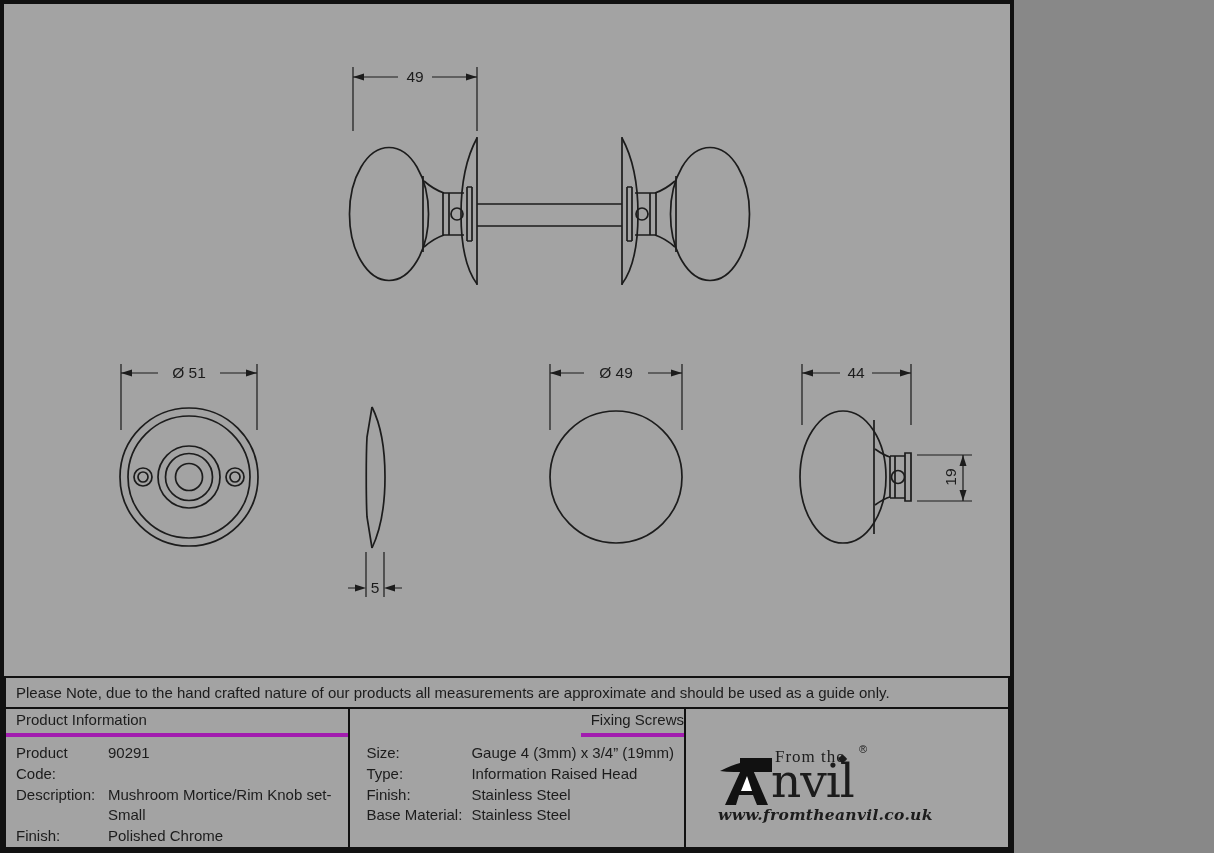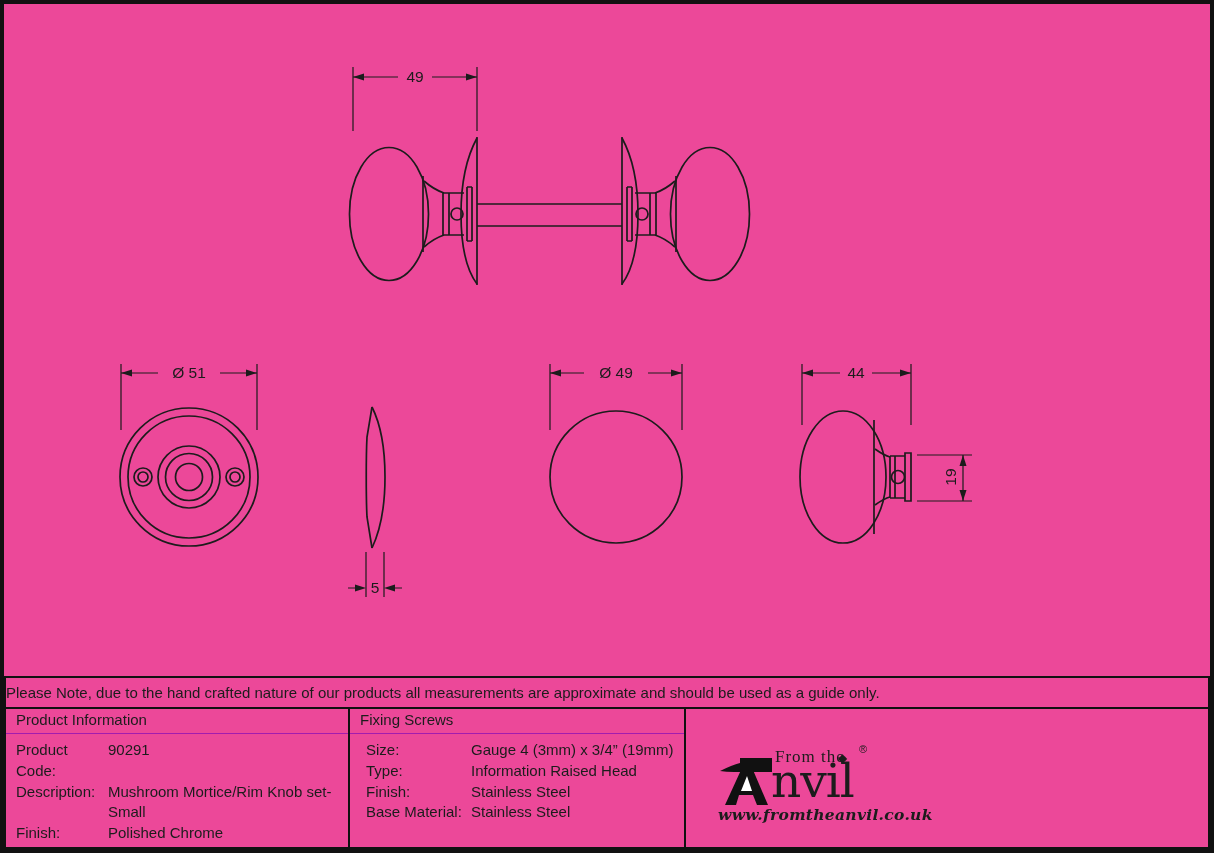--- a/index.html
+++ b/index.html
@@ -1,34 +1,34 @@
 <!DOCTYPE html>
 <html><head>
 <meta charset="utf-8">
 <style>
   html,body{margin:0;padding:0;background:#888;}
-  .sheet{position:relative;width:1214px;height:853px;background:#ec4899;
+  .sheet{position:relative;width:1014px;height:853px;background:#a3a3a3;
          font-family:"Liberation Sans",sans-serif;color:#1c1c1c;overflow:hidden;}
   .page-border{position:absolute;left:0;top:0;right:0;bottom:0;border:4px solid #111;pointer-events:none;}
   svg text{font-family:"Liberation Sans",sans-serif;font-size:15.5px;fill:#1c1c1c;}
   .ln{stroke:#1c1c1c;stroke-width:1.7;fill:none;}
   .dim{stroke:#1c1c1c;stroke-width:1.2;fill:none;}
   .arr{fill:#1c1c1c;stroke:none;}
 
   .bottom-section{position:absolute;left:4px;right:4px;top:676px;bottom:4px;
                   border:2px solid #111;display:flex;flex-direction:column;box-sizing:border-box;}
   .note-row{height:29px;border-bottom:2px solid #111;display:flex;align-items:center;
-            padding-left:0;font-size:15px;flex:none;}
+            padding-left:10px;font-size:15px;flex:none;}
   .table-area{flex:1;display:flex;min-height:0;}
   .col{box-sizing:border-box;border-right:2px solid #111;display:flex;flex-direction:column;}
   .col-product{width:344px;}
   .col-pack{width:309px;}
-  .col-fixing{width:336px;}
+  .col-fixing{width:336px;align-items:flex-end;}
   .col-logo{flex:1;border-right:none;position:relative;}
-  .col-header{height:22px;border-bottom:1px solid #a21caf;padding:2px 0 0 10px;font-size:15px;flex:none;}
+  .col-header{height:22px;border-bottom:4px solid #a21caf;padding:2px 0 0 10px;font-size:15px;flex:none;}
   .col-body{padding:6px 10px 0 10px;font-size:15px;line-height:20.8px;}
   .kv{display:grid;}
   .col-product .kv{grid-template-columns:92px 1fr;}
   .col-fixing .kv{grid-template-columns:105px 1fr;padding-left:16px;}
   .pack-line{white-space:nowrap;}
 
   .logo{position:absolute;left:34px;top:38px;width:158px;height:78px;}
   .logo-a{position:absolute;left:0;top:10px;}
   .logo-from{position:absolute;left:55px;top:0;font:normal 17px "Liberation Serif",serif;letter-spacing:1px;}
   .logo-diamond{position:absolute;left:118px;top:4px;font-size:12px;}

